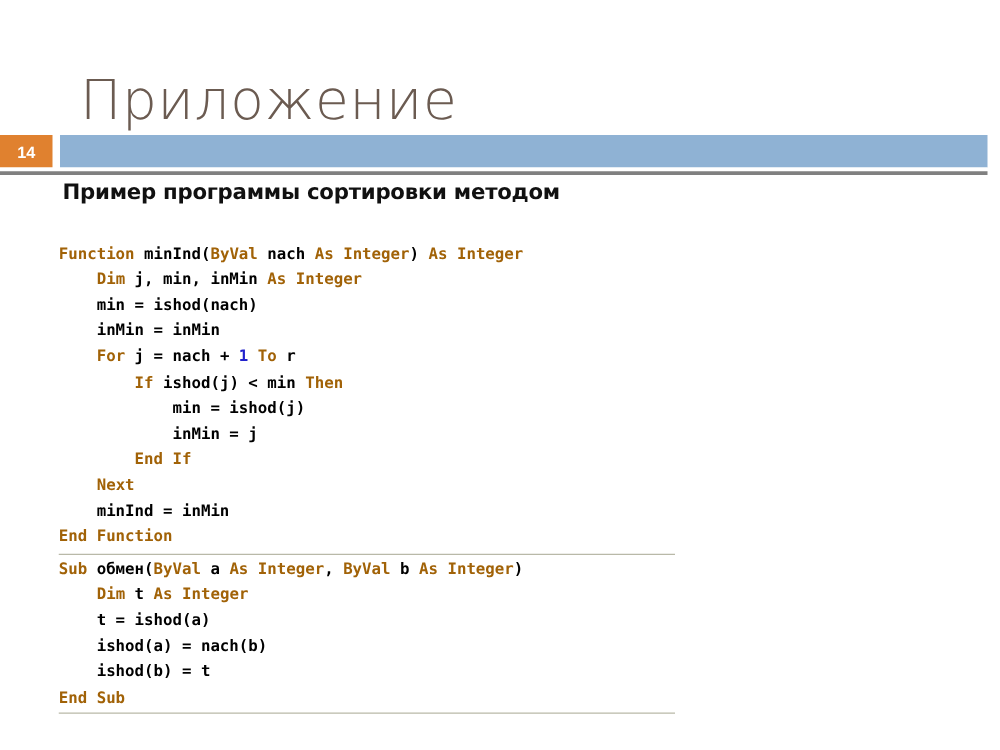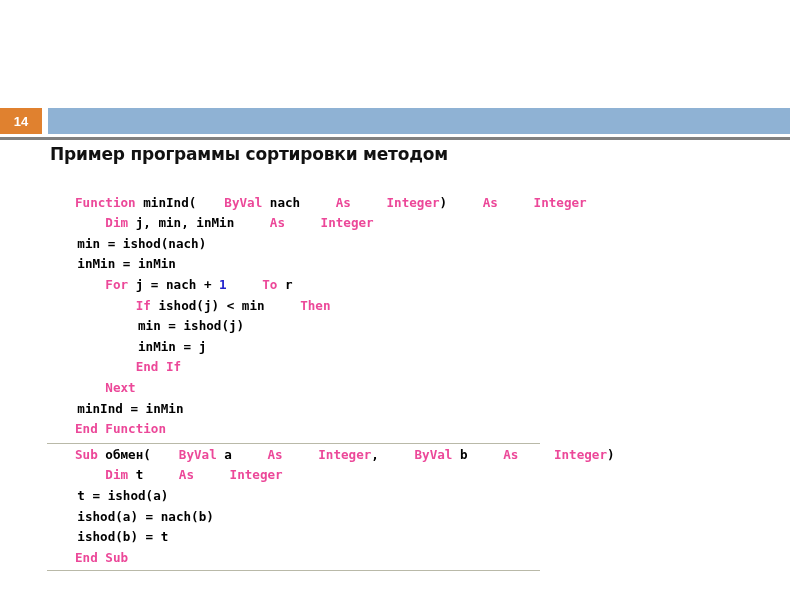--- a/index.html
+++ b/index.html
@@ -114,37 +114,38 @@
     font-size: 12.6px;
     line-height: 20.6px;
     white-space: pre;
     color: #000000;
     font-weight: 700;
   }
   .code .line {
     white-space: pre;
     height: 20.6px;
   }
-  .kw   { color: #ec4899; margin-left: 28px; }
+  .kw   { color: #a16207; }
   .num2 { color: #2222cc; }
   .id   { color: #000000; }
 
   .code-sep {
     width: 493px;
     height: 1px;
     background: #b9b9a8;
     margin: 2px 0 1px 0;
   }
   .code-sep.first { margin-top: 3px; }
 </style>
 </head>
 <body>
 
 <div class="slide">
 
+  <h1 class="slide-title">Приложение</h1>
 
   <div class="header-band">
     <div class="blue-bar"></div>
     <div class="slide-number-badge">
       <span class="num">14</span>
     </div>
     <div class="gray-rule-gap"></div>
     <div class="gray-rule"></div>
   </div>
 

